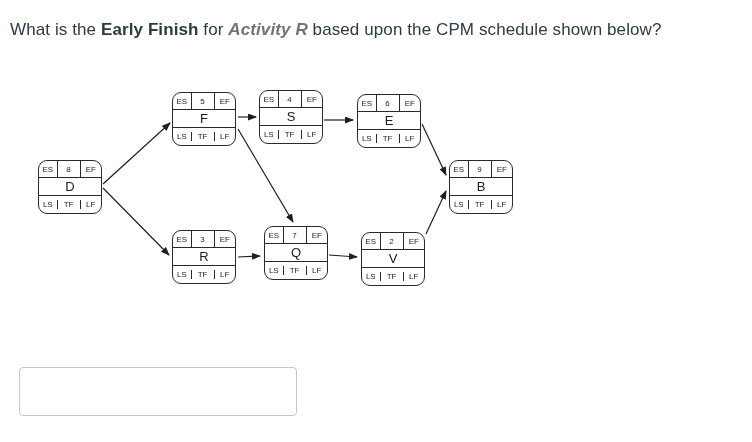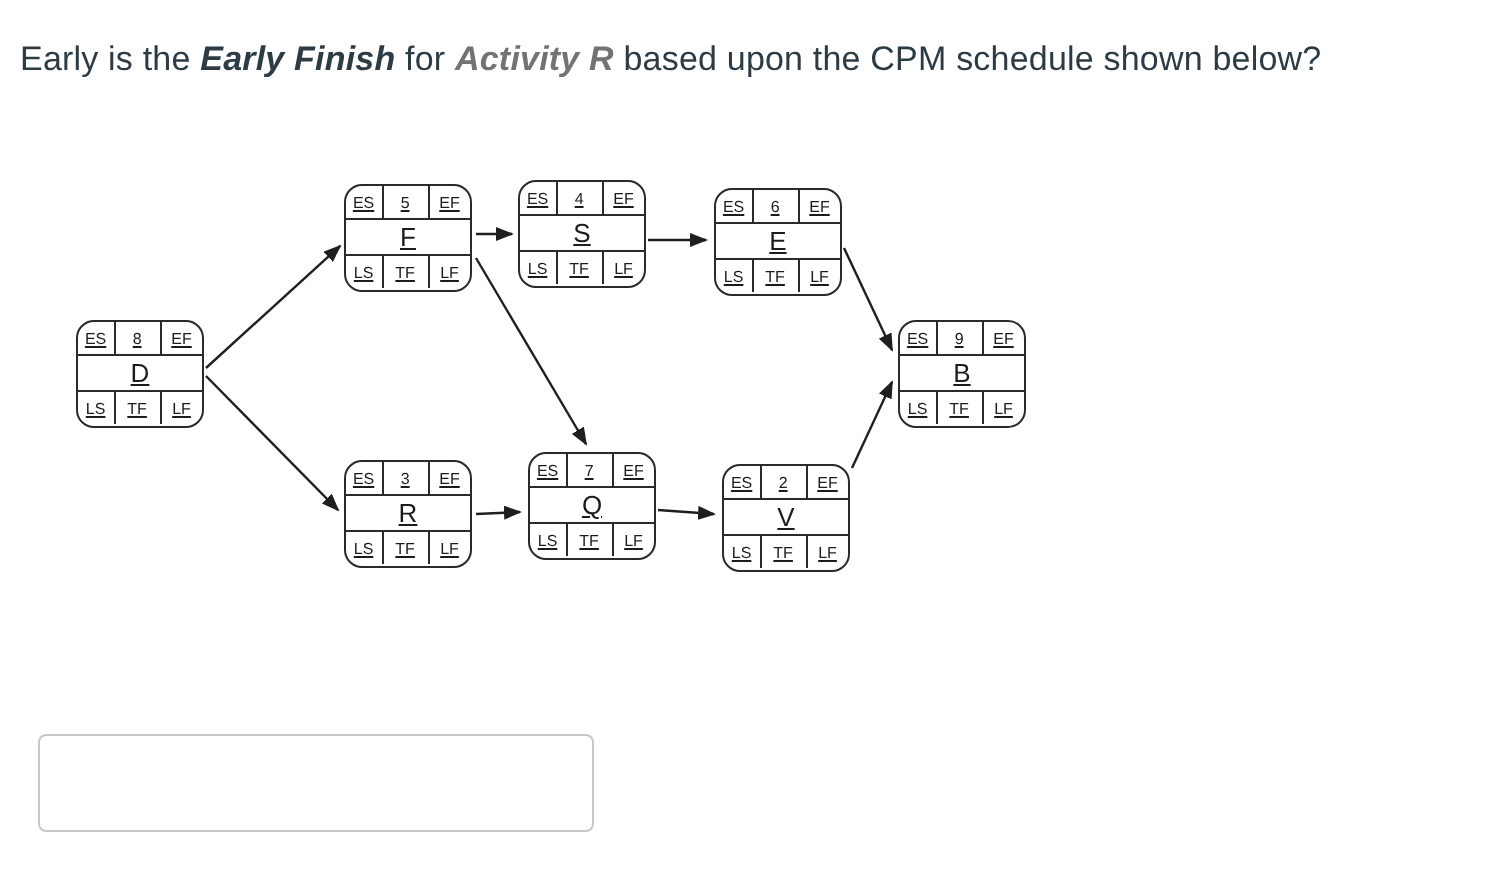--- a/index.html
+++ b/index.html
@@ -19,21 +19,20 @@
     left: 10px;
     top: 18px;
     width: 740px;
     font-size: 17px;
     line-height: 24px;
     color: #2D3B45;
     letter-spacing: 0.1px;
   }
   .question .em {
     font-weight: bold;
-    font-style: italic;
   }
   .question .em-red {
     font-weight: bold;
     font-style: italic;
     color: #737373;
   }
   .diagram {
     position: absolute;
     left: 0;
     top: 0;
@@ -56,28 +55,27 @@
     height: 54px;
     box-sizing: border-box;
     border: 1.5px solid #2a2a2a;
     border-radius: 9px;
     background: #ffffff;
     z-index: 2;
     display: flex;
     flex-direction: column;
     overflow: hidden;
     color: #1c1c1c;
-    text-decoration: underline;
   }
   .node .row {
     display: flex;
     box-sizing: border-box;
   }
   .node .row.top { height: 16px; }
-  .node .row.bot { height: 16px; }
+  .node .row.bot { height: 16px; align-items: center; }
   .node .row.mid {
     height: 19px;
     border-top: 1.2px solid #2a2a2a;
     border-bottom: 1.2px solid #2a2a2a;
     align-items: center;
     justify-content: center;
     font-size: 13px;
   }
   .node .cell {
     box-sizing: border-box;
@@ -103,21 +101,21 @@
     font-family: "Liberation Sans", sans-serif;
     font-size: 14px;
     padding: 4px 8px;
     outline: none;
   }
 </style>
 </head>
 <body>
 
 <div class="question">
-  <span>Early is the </span><span class="em">Early Finish</span><span> for </span><span class="em-red">Activity R</span><span> based upon the CPM schedule shown below?</span>
+  <span>What is the </span><span class="em">Early Finish</span><span> for </span><span class="em-red">Activity R</span><span> based upon the CPM schedule shown below?</span>
 </div>
 
 <div class="diagram">
   <svg class="edges-svg" width="752" height="442" viewBox="0 0 752 442">
     <defs>
       <marker id="arrow" markerWidth="9" markerHeight="7" refX="8" refY="3.5" orient="auto" markerUnits="userSpaceOnUse">
         <path d="M0,0 L9,3.5 L0,7 Z" fill="#1f1f1f"></path>
       </marker>
     </defs>
   <line x1="103" y1="184" x2="170" y2="123" marker-end="url(#arrow)"></line>

